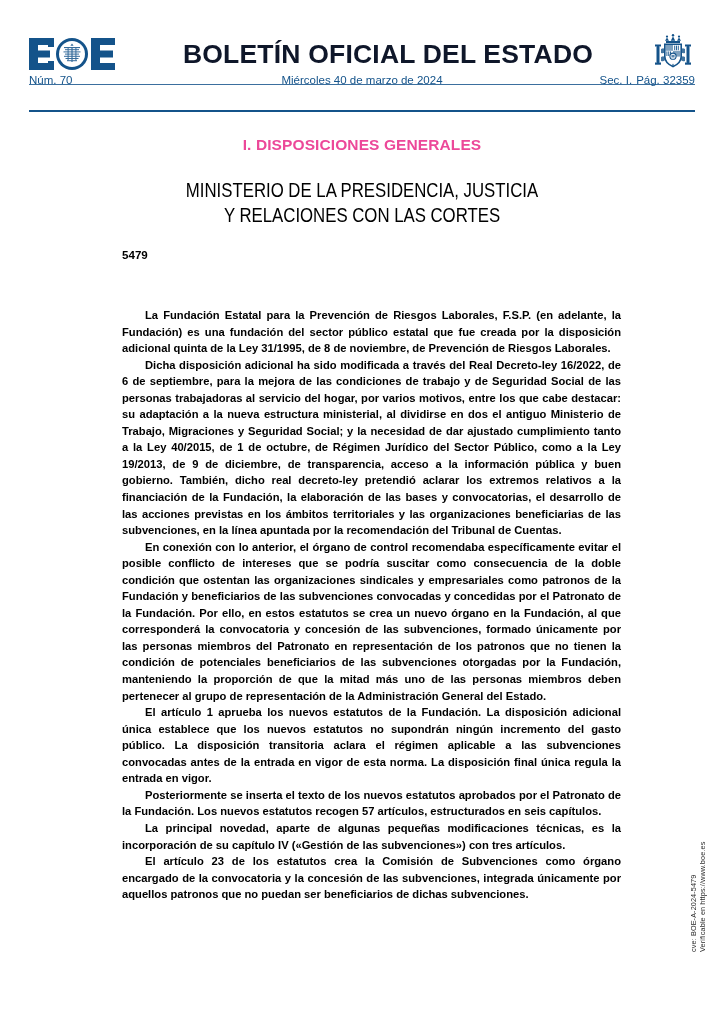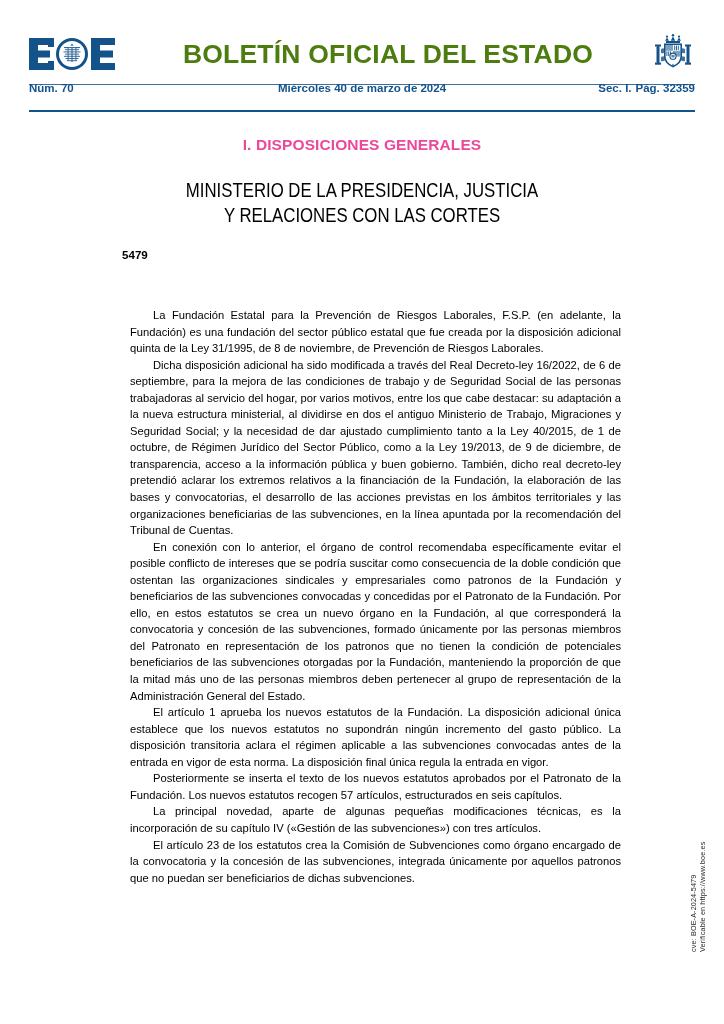--- a/index.html
+++ b/index.html
@@ -43,21 +43,21 @@
     display: block;
     flex: 0 0 auto;
   }
 
   .masthead-title {
     flex: 1 1 auto;
     text-align: center;
     font-size: 26.5px;
     font-weight: bold;
     letter-spacing: .2px;
-    color: #4d7c0f;
+    color: #0f172a;
     white-space: nowrap;
     font-family: "Liberation Sans", sans-serif;
   }
 
   .escudo {
     width: 44px;
     height: 44px;
     flex: 0 0 auto;
     display: block;
   }
@@ -75,26 +75,26 @@
     left: 29px;
     top: 110px;
     width: 666px;
     height: 2px;
     background: #14538a;
   }
 
   .infobar {
     position: absolute;
     left: 29px;
-    top: 80px;
+    top: 72px;
     width: 666px;
     height: 20px;
     color: #14538a;
     font-size: 11.5px;
-    font-weight: bold;
+    font-weight: normal;
   }
   .infobar .num {
     position: absolute;
     left: 0;
     top: 2px;
   }
   .infobar .date {
     position: absolute;
     left: 0;
     right: 0;
@@ -170,23 +170,24 @@
     position: absolute;
     left: 122px;
     top: 307px;
     width: 499px;
     font-size: 11.2px;
     line-height: 16.55px;
     text-align: justify;
     color: #000;
   }
   .body-text p {
-    margin: 0 0 0 8px;
+    margin: 0 0 0 0;
     text-indent: 23px;
     text-align: justify;
+    font-weight: bold;
   }
 
   
   .cve-block {
     position: absolute;
     right: 12px;
     bottom: 72px;
     width: 22px;
     height: 200px;
   }

